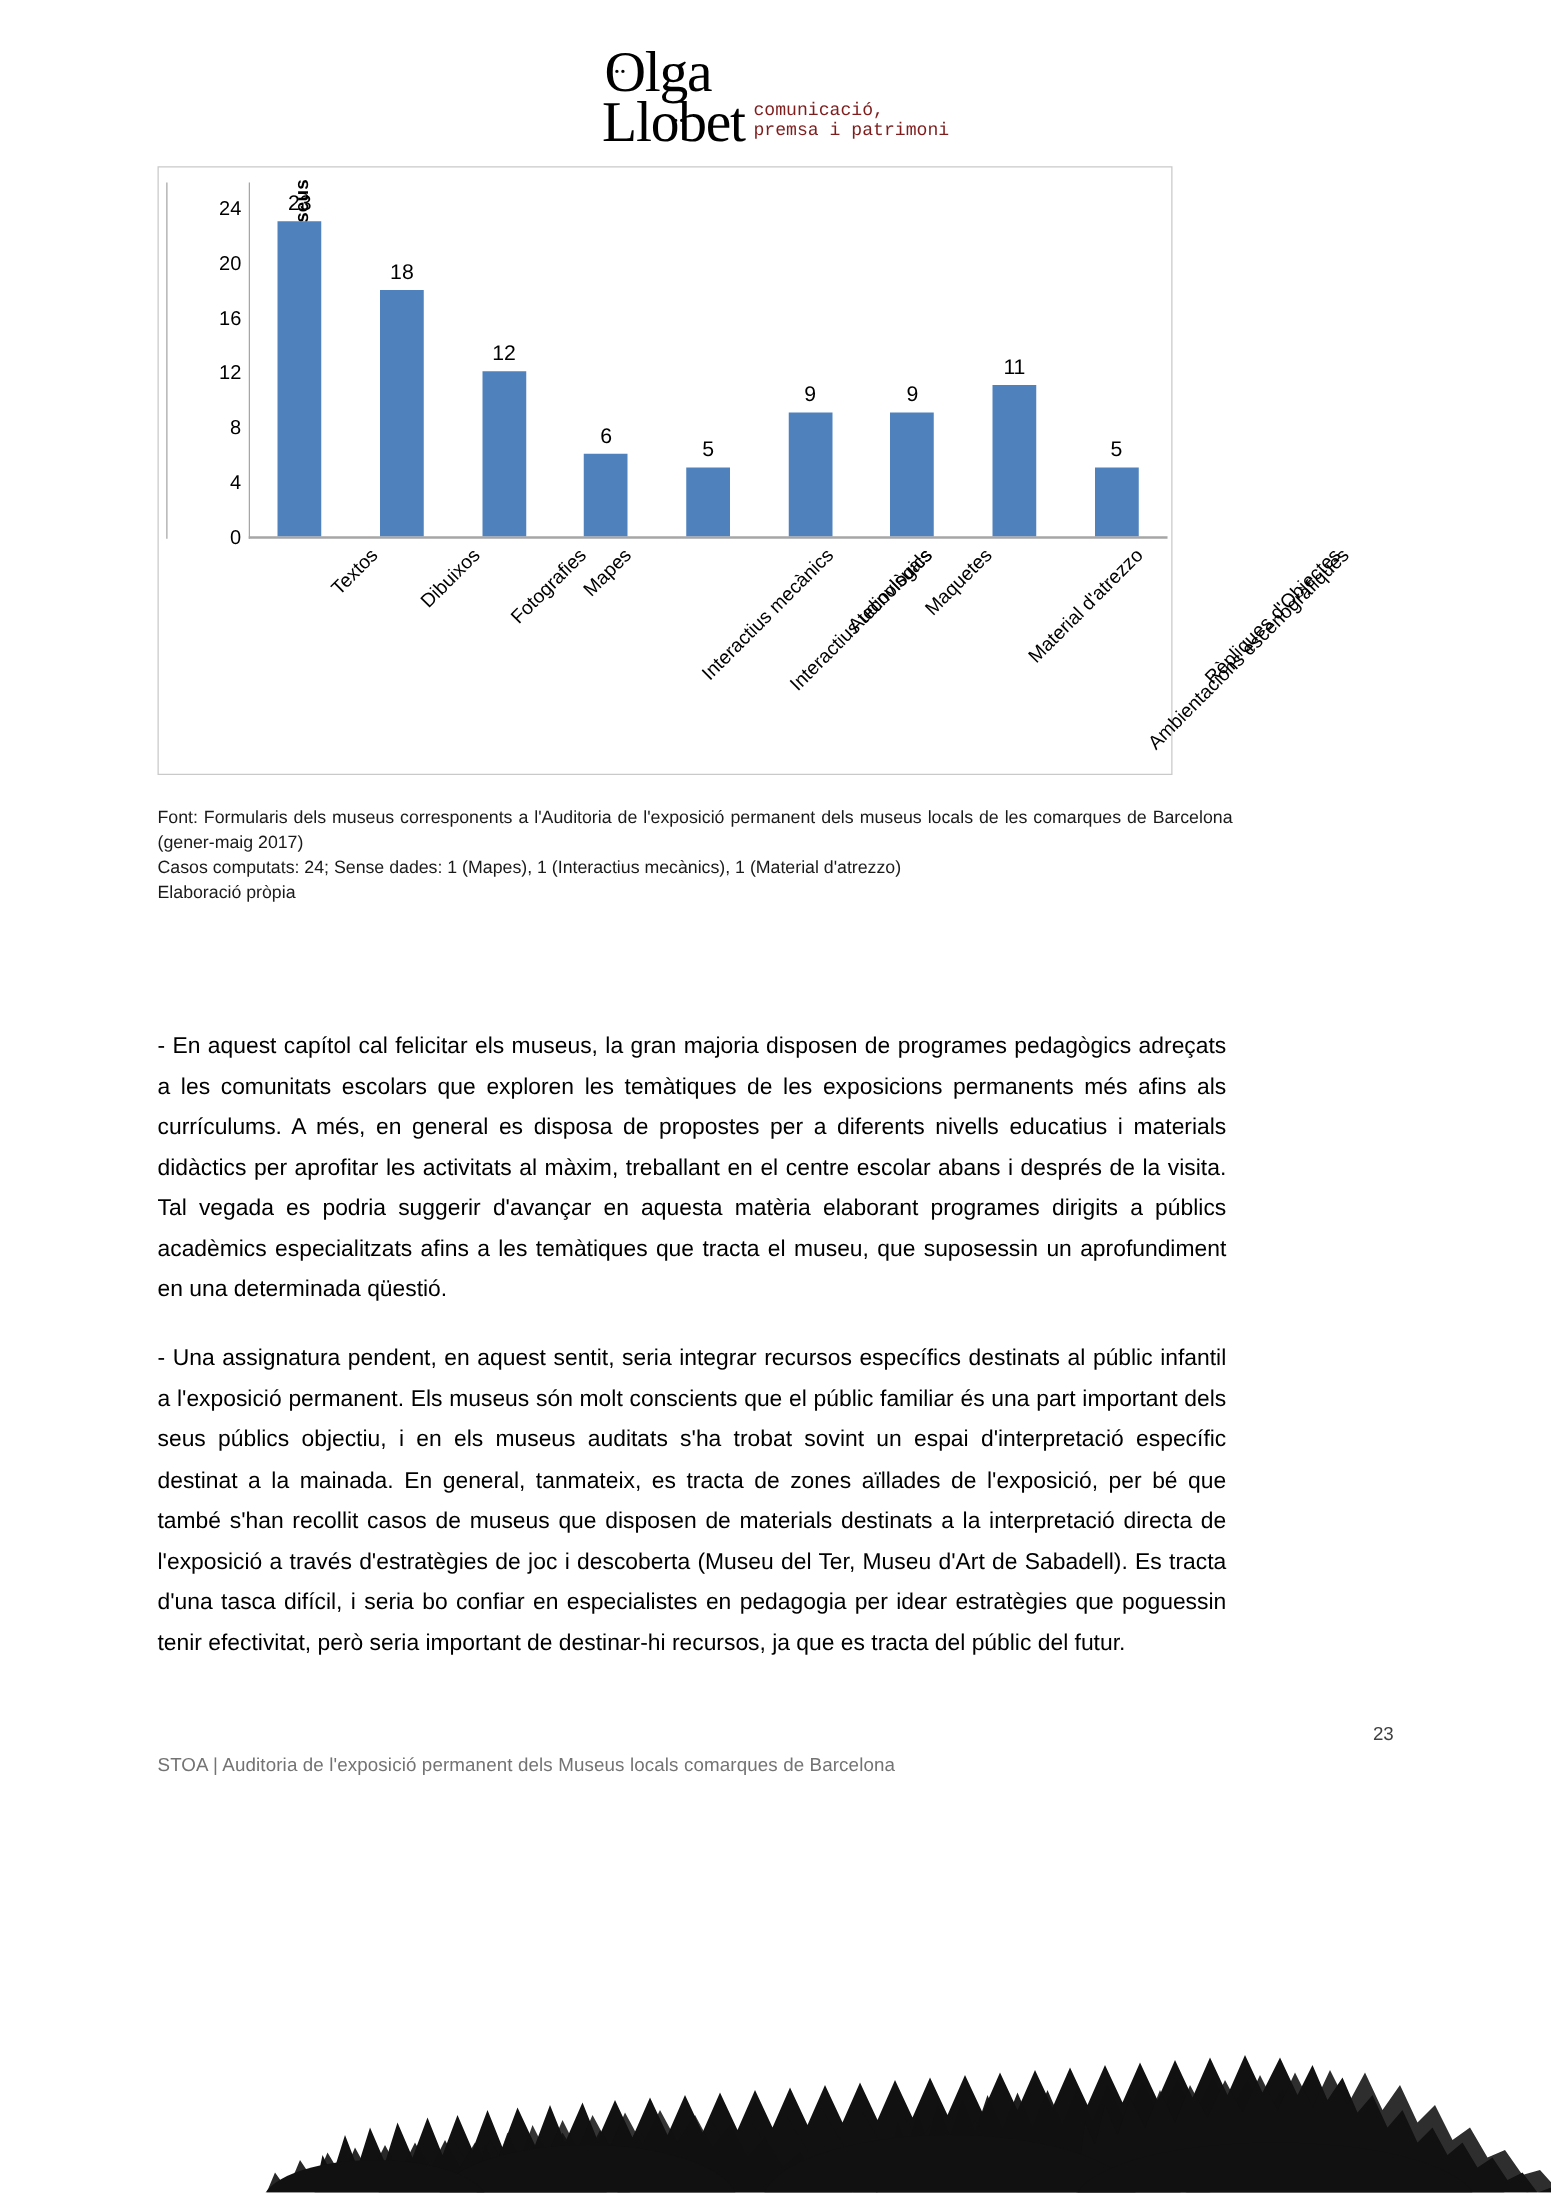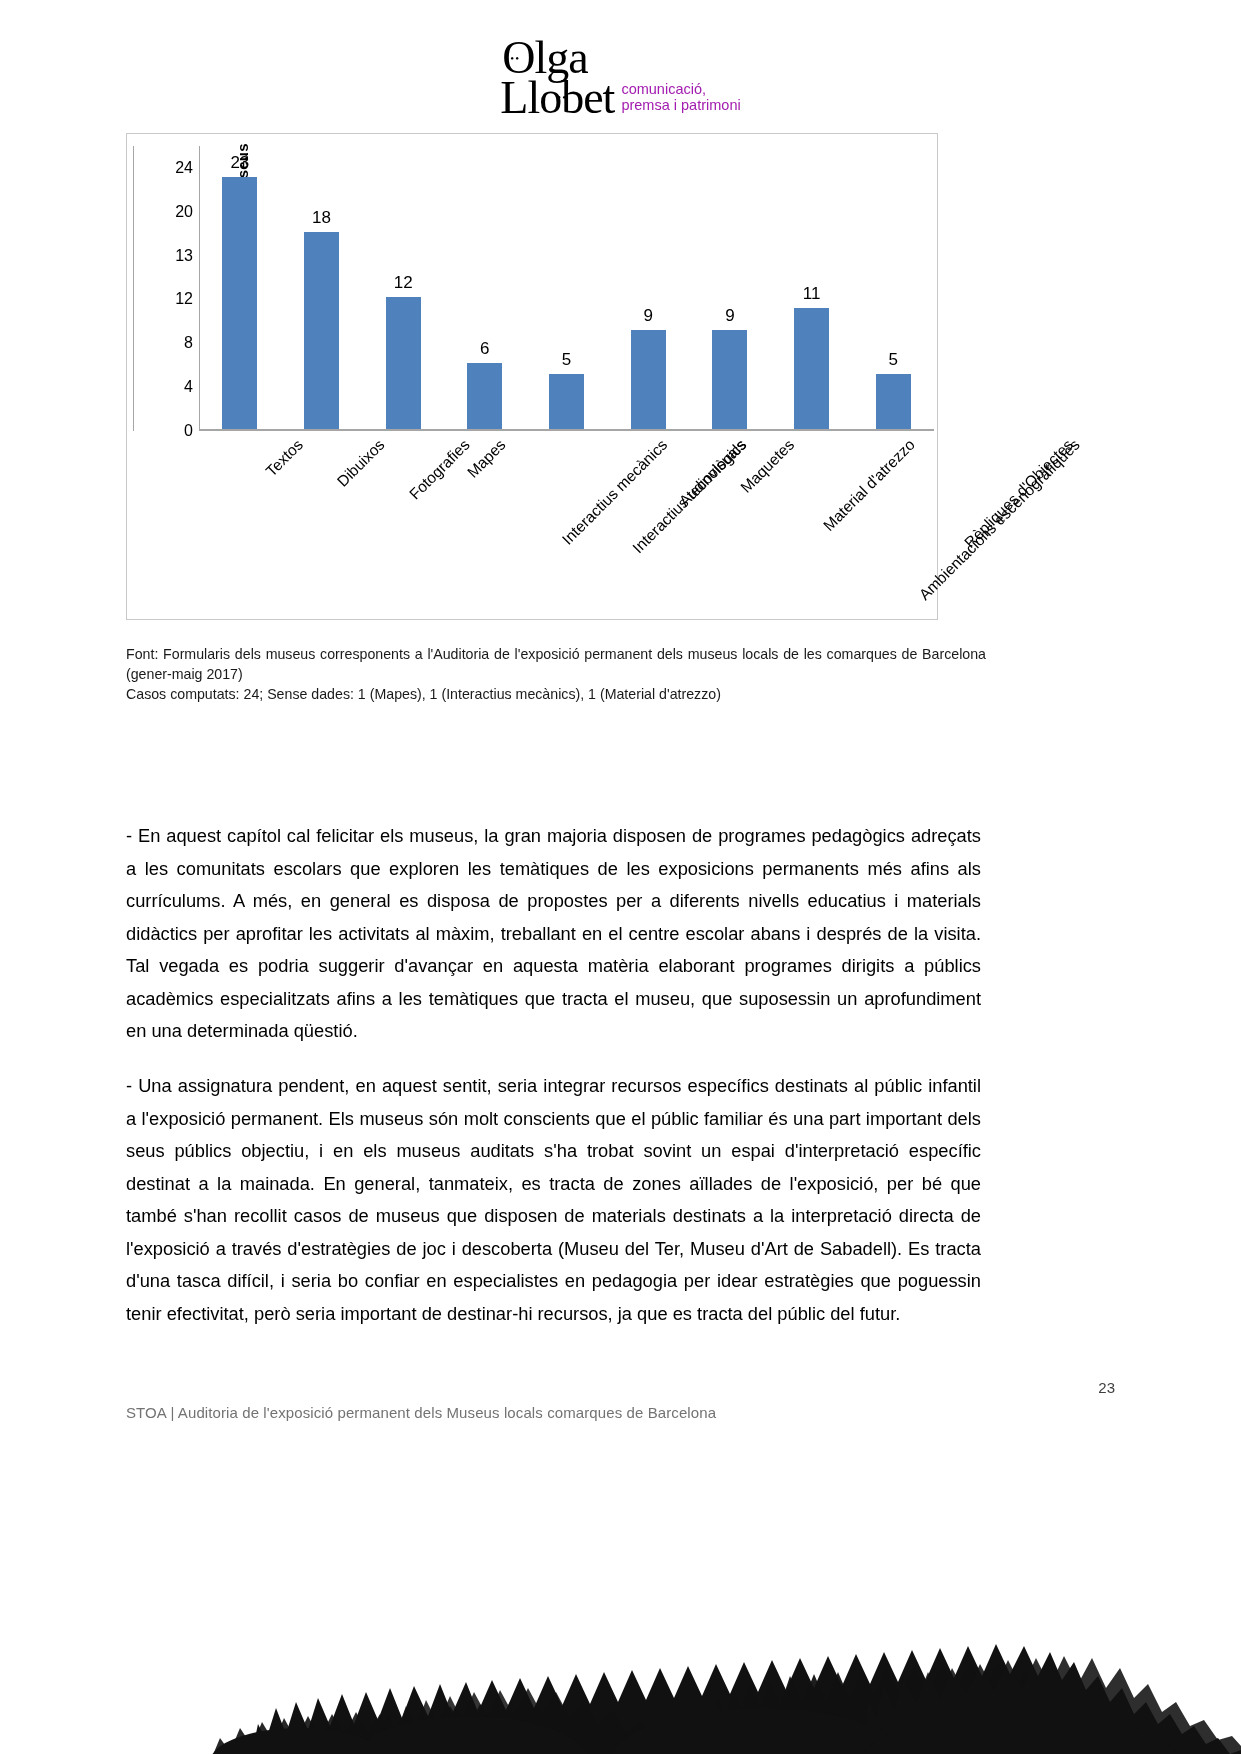--- a/index.html
+++ b/index.html
@@ -49,24 +49,24 @@
     display: block;
     position: relative;
   }
   .logo-eyes {
     position: absolute;
     font-size: 11px;
     letter-spacing: 1px;
     line-height: 1;
   }
   .logo-tag {
-    font-family: Liberation Sans, sans-serif;
+    font-family: Liberation Mono, monospace;
     font-size: 14.5px;
     line-height: 1.12;
-    color: #a21caf;
+    color: #7f1d1d;
     margin-left: 7px;
     padding-bottom: 4px;
     white-space: pre-line;
   }
 
   
   .chart-box {
     position: absolute;
     left: 126px;
     top: 133px;
@@ -282,21 +282,21 @@
   </div>
 
   <div class="chart-box">
     <div class="plot">
       <div class="y-axis-title">Nombre de museus</div>
       <div class="y-ticks" id="y-ticks">
           <div class="y-tick" style="top: 285px;">0</div>
           <div class="y-tick" style="top: 241.154px;">4</div>
           <div class="y-tick" style="top: 197.308px;">8</div>
           <div class="y-tick" style="top: 153.462px;">12</div>
-          <div class="y-tick" style="top: 109.615px;">13</div>
+          <div class="y-tick" style="top: 109.615px;">16</div>
           <div class="y-tick" style="top: 65.7692px;">20</div>
           <div class="y-tick" style="top: 21.9231px;">24</div>
         </div>
       <div class="axis-v-outer"></div>
       <div class="axis-v"></div>
       <div class="axis-h"></div>
       <div class="bars" id="bars">
           <div class="bar-slot">
             <div class="bar-label" style="bottom: 256.115px;">23</div>
             <div class="bar" style="height: 252.115px; background: rgb(79, 129, 189);"></div>
@@ -368,20 +368,21 @@
         </div>
         <div class="x-slot" style="left: 717.591px;">
           <div class="x-label">Rèpliques d'Objectes</div>
         </div>
       </div>
   </div>
 
   <div class="footnote">
     <div class="justified">Font: Formularis dels museus corresponents a l'Auditoria de l'exposició permanent dels museus locals de les comarques de Barcelona (gener-maig 2017)</div>
     <div>Casos computats: 24;  Sense dades: 1 (Mapes), 1 (Interactius mecànics), 1 (Material d'atrezzo)</div>
+    <div>Elaboració pròpia</div>
   </div>
 
 
   <div class="body-text" id="body-text">
       <p>- En aquest capítol cal felicitar els museus, la gran majoria disposen de programes pedagògics adreçats a les comunitats escolars que exploren les temàtiques de les exposicions permanents més afins als currículums. A més, en general es disposa de propostes per a diferents nivells educatius i materials didàctics per aprofitar les activitats al màxim, treballant en el centre escolar abans i després de la visita. Tal vegada es podria suggerir d'avançar en aquesta matèria elaborant programes dirigits a públics acadèmics especialitzats afins a les temàtiques que tracta el museu, que suposessin un aprofundiment en una determinada qüestió.</p>
       <p>- Una assignatura pendent, en aquest sentit, seria integrar recursos específics destinats al públic infantil a l'exposició permanent. Els museus són molt conscients que el públic familiar és una part important dels seus públics objectiu, i en els museus auditats s'ha trobat sovint un espai d'interpretació específic destinat a la mainada. En general, tanmateix, es tracta de zones aïllades de l'exposició, per bé que també s'han recollit casos de museus que disposen de materials destinats a la interpretació directa de l'exposició a través d'estratègies de joc i descoberta (Museu del Ter, Museu d'Art de Sabadell). Es tracta d'una tasca difícil, i seria bo confiar en especialistes en pedagogia per idear estratègies que poguessin tenir efectivitat, però seria important de destinar-hi recursos, ja que es tracta del públic del futur.</p>
     </div>
 
   <div class="page-number">23</div>
   <div class="footer-line">STOA  |  Auditoria de l'exposició permanent dels Museus locals comarques de Barcelona</div>

